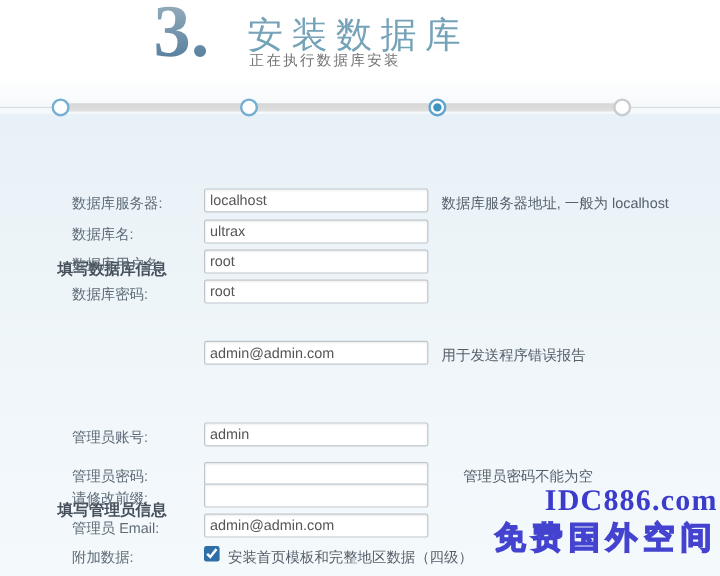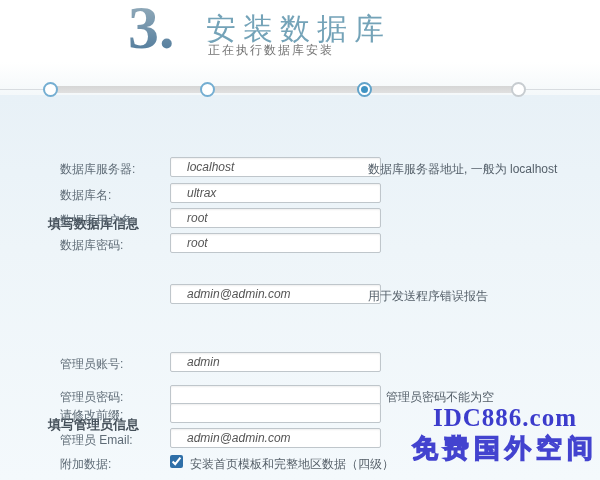--- a/index.html
+++ b/index.html
@@ -42,30 +42,30 @@
   .dot1{left:43px;} .dot2{left:200px;} .dot3{left:357px;} .dot4{left:511px;}
   
   .main{position:absolute;left:0;top:95px;width:600px;height:385px;
     background:linear-gradient(180deg,#e8f1f7 0%,#eef5f9 40%,#f4f9fc 100%);}
   .section-heading{position:absolute;left:48px;font-size:13px;font-weight:bold;color:#45505a;}
   .sec1-h{top:120px;} .sec2-h{top:321px;}
   .frow{position:absolute;left:0;width:600px;height:22px;}
   .flabel{position:absolute;left:60px;top:4px;font-size:12px;color:#5e6b76;}
   .txt{
     position:absolute;left:170px;top:0;width:177px;height:16px;
-    padding:1px 16px;border:1px solid #bfc6cb;border-radius:2px;background:#fff;
+    padding:1px 4px;border:1px solid #bfc6cb;border-radius:2px;background:#fff;
     font-family:"Liberation Sans","DejaVu Sans",sans-serif;
-    font-size:12px;color:#555;box-shadow:inset 0 1px 2px rgba(0,0,0,0.07);font-style:italic;
+    font-size:12px;color:#555;box-shadow:inset 0 1px 2px rgba(0,0,0,0.07);
   }
   .hint{position:absolute;left:368px;top:4px;font-size:12px;color:#55606a;}
   .hint.shift{left:386px;}
   .cbox{position:absolute;left:170px;top:3px;width:13px;height:13px;margin:0;accent-color:#2f6fa8;}
   .cbox-label{position:absolute;left:190px;top:4px;font-size:12px;color:#555f68;}
   
-  .watermark{position:absolute;right:2px;top:404px;text-align:center;z-index:5;
+  .watermark{position:absolute;right:2px;top:404px;text-align:right;z-index:5;
     font-family:"Liberation Serif","DejaVu Serif",serif;}
   .wm-line1{font-size:25px;font-weight:bold;color:#3c3ccc;letter-spacing:1px;line-height:1.1;}
   .wm-line2{font-size:26px;font-weight:bold;letter-spacing:5px;line-height:1.3;
     color:transparent;-webkit-text-stroke:1.2px #4343cf;}
   @supports not (-webkit-text-stroke:1px #000){ .wm-line2{color:#4343cf;} }
 </style>
 </head>
 <body>
 
 <div class="page">

